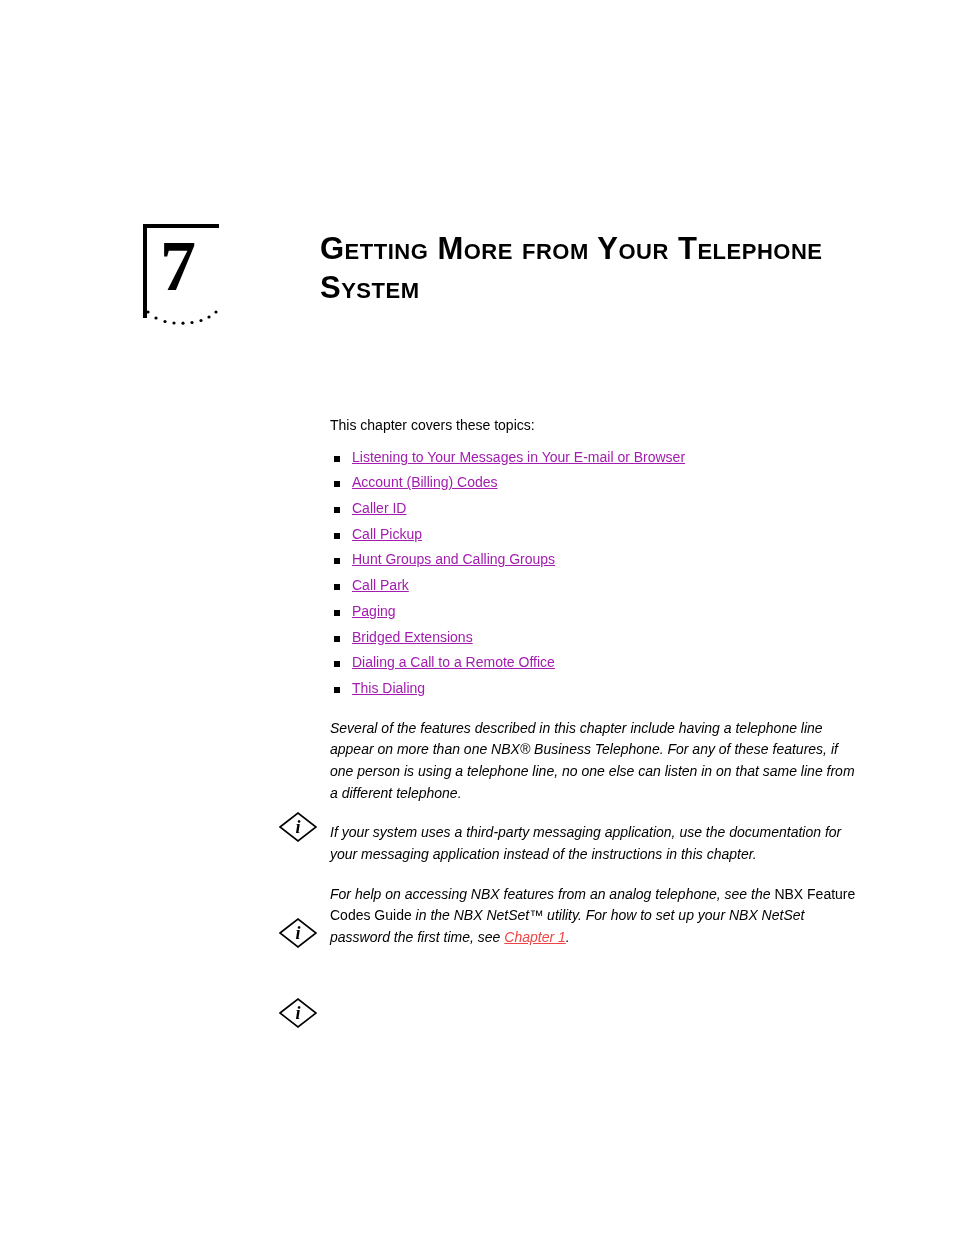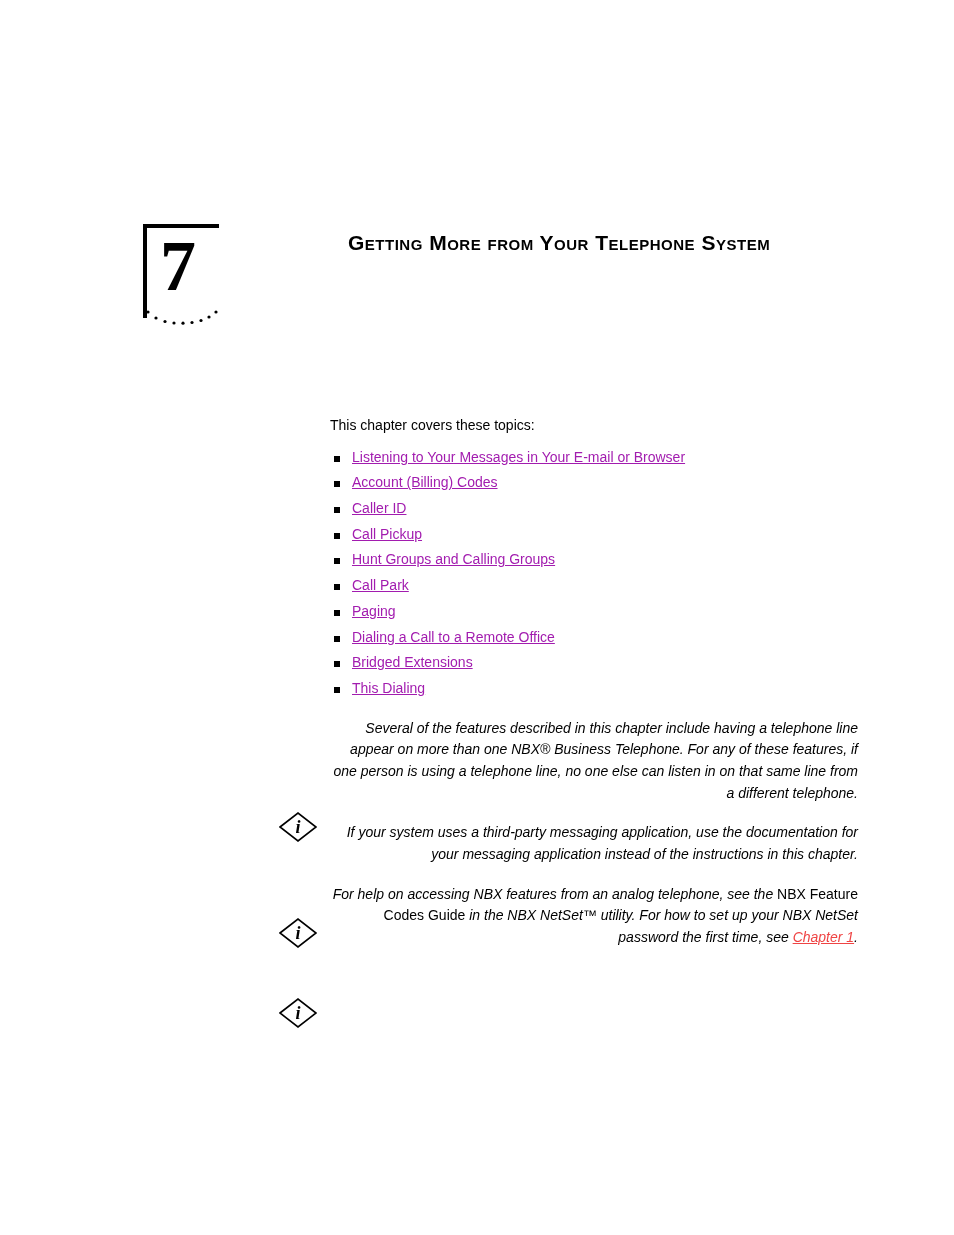--- a/index.html
+++ b/index.html
@@ -36,24 +36,24 @@
   .dotted-arc {
     position: absolute;
     left: 144px;
     top: 308px;
     width: 75px;
     height: 18px;
     pointer-events: none;
   }
   .heading {
     position: absolute;
-    left: 348px;
+    left: 320px;
     top: 230px;
     right: 130px;
-    font-size: 21px;
+    font-size: 31px;
     font-weight: 700;
     letter-spacing: 0.5px;
     line-height: 1.25;
     font-variant: small-caps;
   }
   .body {
     position: absolute;
     left: 330px;
     top: 415px;
     width: 528px;
@@ -80,21 +80,20 @@
     height: 6px;
     background: #000;
   }
   ul.topics a {
     color: #a21caf;
     text-decoration: underline;
   }
   .note-block {
     margin: 0 0 18px 0;
     font-style: italic;
-    text-align: right;
   }
   .note-block .roman { font-style: normal; }
   .chapter-link {
     color: #ef4444;
     text-decoration: underline;
   }
   .info-icon {
     position: absolute;
     left: 279px;
     font-family: "Times New Roman", Georgia, serif;
@@ -130,22 +129,22 @@
     <div class="intro">This chapter covers these topics:</div>
 
     <ul class="topics" id="topics-list">
         <li><a href="#">Listening to Your Messages in Your E-mail or Browser</a></li>
         <li><a href="#">Account (Billing) Codes</a></li>
         <li><a href="#">Caller ID</a></li>
         <li><a href="#">Call Pickup</a></li>
         <li><a href="#">Hunt Groups and Calling Groups</a></li>
         <li><a href="#">Call Park</a></li>
         <li><a href="#">Paging</a></li>
+        <li><a href="#">Bridged Extensions</a></li>
         <li><a href="#">Dialing a Call to a Remote Office</a></li>
-        <li><a href="#">Bridged Extensions</a></li>
         <li><a href="#">This Dialing</a></li>
       </ul>
 
     <div class="note-block">Several of the features described in this chapter include having a telephone line appear on more than one NBX® Business Telephone. For any of these features, if one person is using a telephone line, no one else can listen in on that same line from a different telephone.</div>
 
     <div class="note-block">If your system uses a third-party messaging application, use the documentation for your messaging application instead of the instructions in this chapter.</div>
 
     <div class="note-block">
       <span>For help on accessing NBX features from an analog telephone, see the</span>
       <span class="roman">

